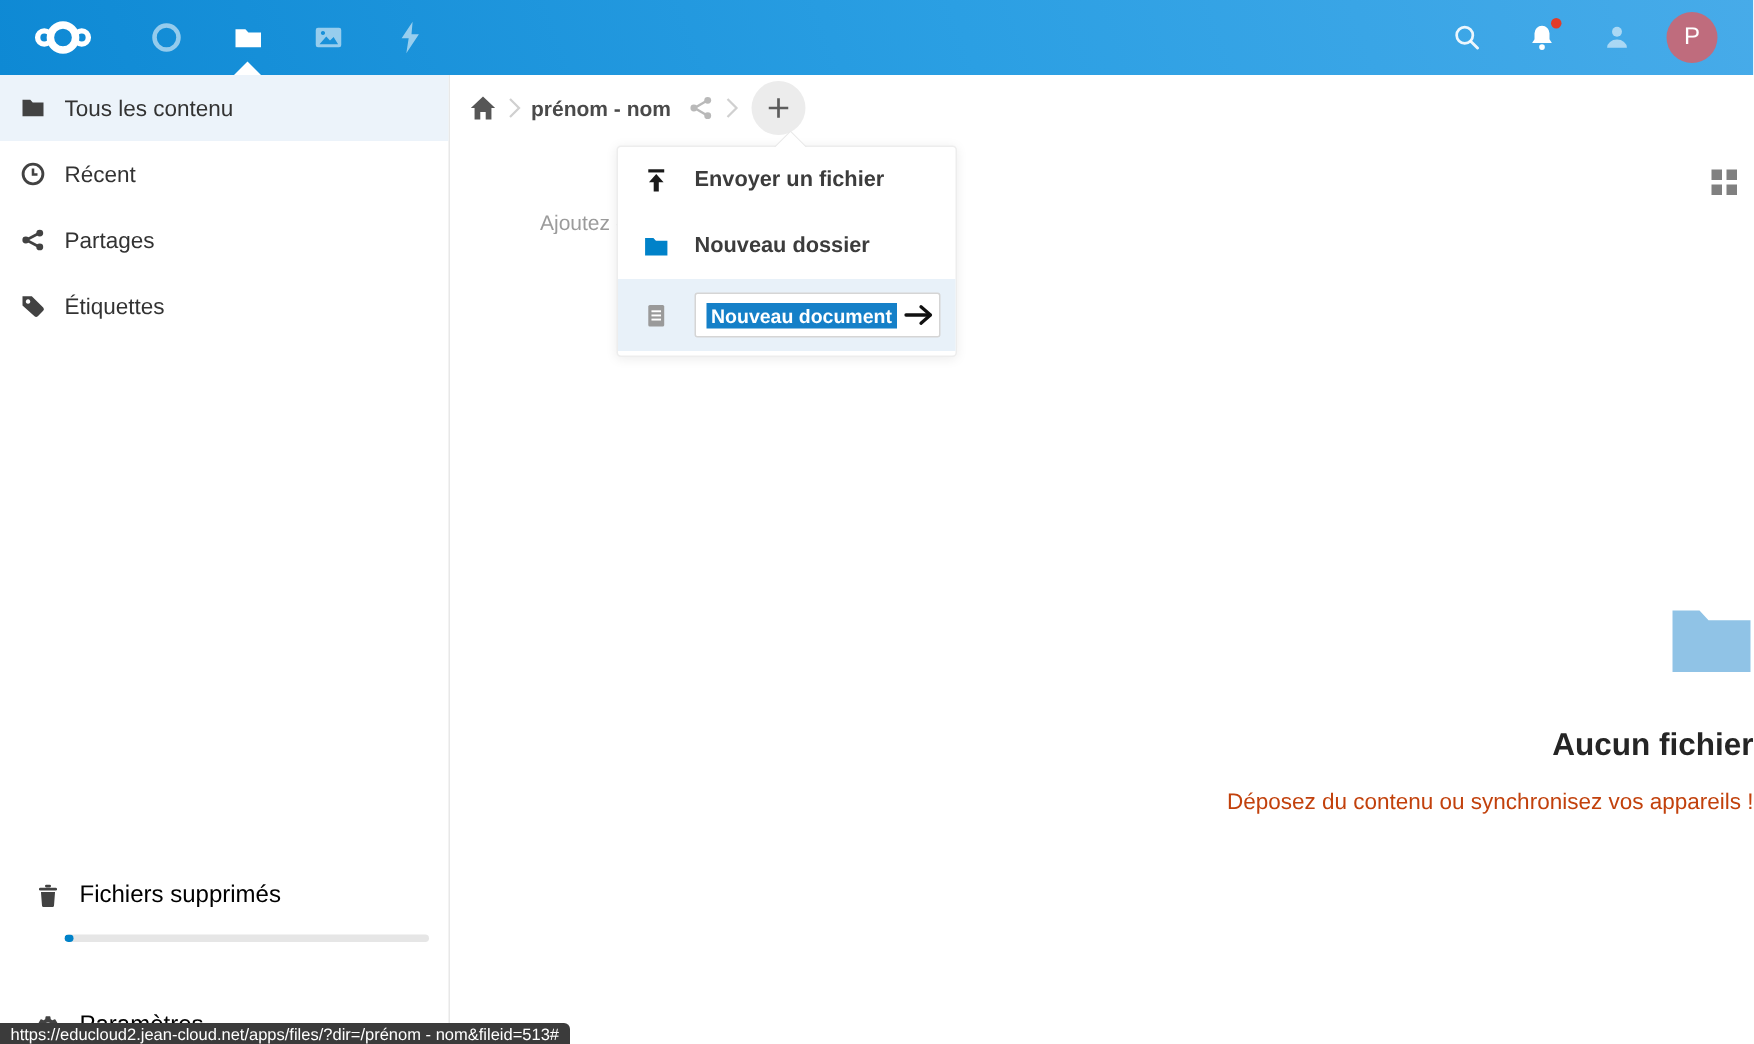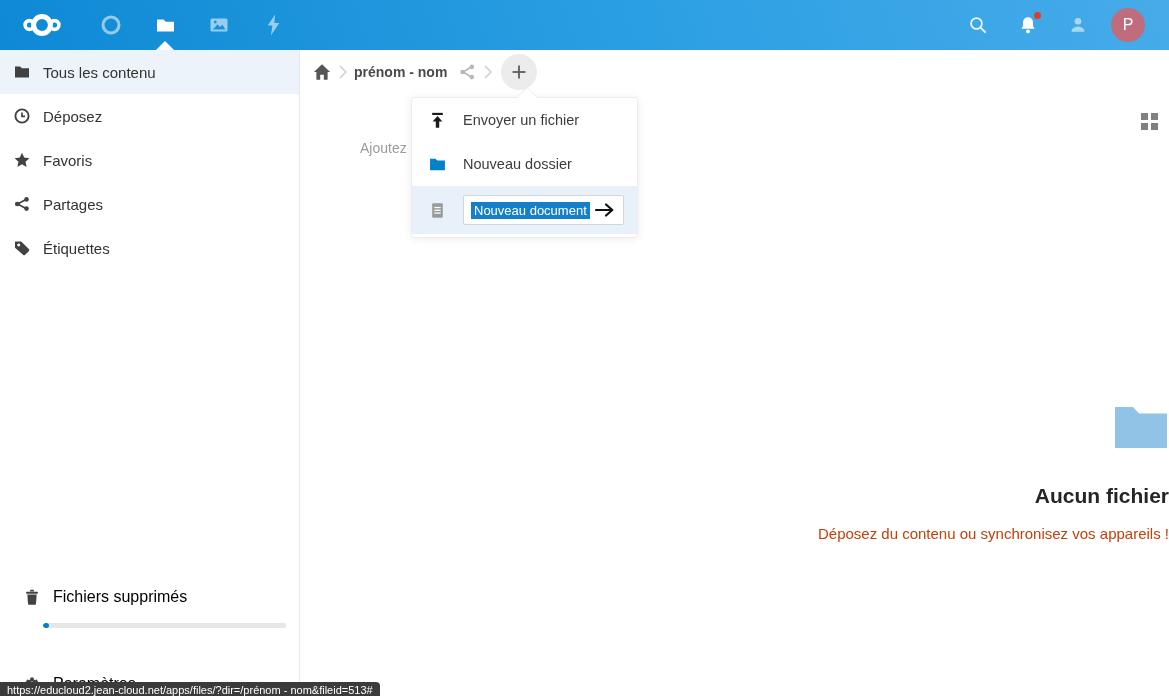--- a/index.html
+++ b/index.html
@@ -49,21 +49,21 @@
   .grid-toggle { position:absolute; top:63px; right:11px; width:17px; height:17px; display:grid;
     grid-template-columns:7px 7px; grid-template-rows:7px 7px; gap:3px; cursor:pointer; z-index:3; }
   .grid-toggle span { background:#808080; }
 
   .hint-text { position:absolute; left:60px; top:90px; font-size:14px; color:#9b9b9b; z-index:1; white-space:nowrap;
     width:86px; overflow:hidden; }
 
   
   .new-menu { position:absolute; left:111px; top:47px; width:227px; background:#fff;
     border:1px solid #ededed; border-radius:3px; box-shadow:0 1px 8px rgba(0,0,0,.08);
-    z-index:5; padding-bottom:3px; }
+    z-index:5; padding-bottom:3px;font-weight:bold; }
   .new-menu::before { content:""; position:absolute; top:-11px; left:104px; width:0; height:0;
     border-left:11px solid transparent; border-right:11px solid transparent; border-bottom:11px solid #e9e9e9; }
   .new-menu::after { content:""; position:absolute; top:-10px; left:105px; width:0; height:0;
     border-left:10px solid transparent; border-right:10px solid transparent; border-bottom:10px solid #fff; }
   .menu-row { height:44px; display:flex; align-items:center; padding:0 16px; cursor:pointer; }
   .menu-row .mi-icon { width:18px; height:18px; margin-right:17px; display:flex; align-items:center; justify-content:center; flex:none; }
   .menu-row .mi-label { font-size:14.5px; color:#3c3c3c; }
   .menu-row.highlight { height:48px; background:#e8f1f9; }
   .newdoc-field { display:flex; align-items:center; justify-content:space-between; background:#fff;
     border:1px solid #d5d5d5; border-radius:2px; height:30px; width:164px; padding:0 7px; cursor:text; }
@@ -161,31 +161,23 @@
       <span class="ni-label">Tous les contenu</span>
     </div>
 
     <div class="nav-item">
       <span class="ni-icon">
         <svg width="16" height="16" viewBox="0 0 16 16">
           <circle cx="8" cy="8" r="6.6" fill="none" stroke="#424242" stroke-width="1.9"></circle>
           <path d="M8,4.4 V8.3 H11" fill="none" stroke="#424242" stroke-width="1.7"></path>
         </svg>
       </span>
-      <span class="ni-label">Déposez</span>
-    </div>
-
-    <div class="nav-item">
-      <span class="ni-icon">
-        <svg width="16" height="16" viewBox="0 0 16 16">
-          <polygon points="8,0.8 10.2,5.6 15.4,6.2 11.5,9.7 12.6,14.9 8,12.2 3.4,14.9 4.5,9.7 0.6,6.2 5.8,5.6" fill="#424242"></polygon>
-        </svg>
-      </span>
-      <span class="ni-label">Favoris</span>
-    </div>
+      <span class="ni-label">Récent</span>
+    </div>
+
 
     <div class="nav-item">
       <span class="ni-icon">
         <svg width="16" height="16" viewBox="0 0 16 16">
           <line x1="3.5" y1="8" x2="12" y2="3.5" stroke="#424242" stroke-width="1.7"></line>
           <line x1="3.5" y1="8" x2="12" y2="12.5" stroke="#424242" stroke-width="1.7"></line>
           <circle cx="3.2" cy="8" r="2.3" fill="#424242"></circle>
           <circle cx="12.5" cy="3.4" r="2.3" fill="#424242"></circle>
           <circle cx="12.5" cy="12.6" r="2.3" fill="#424242"></circle>
         </svg>

